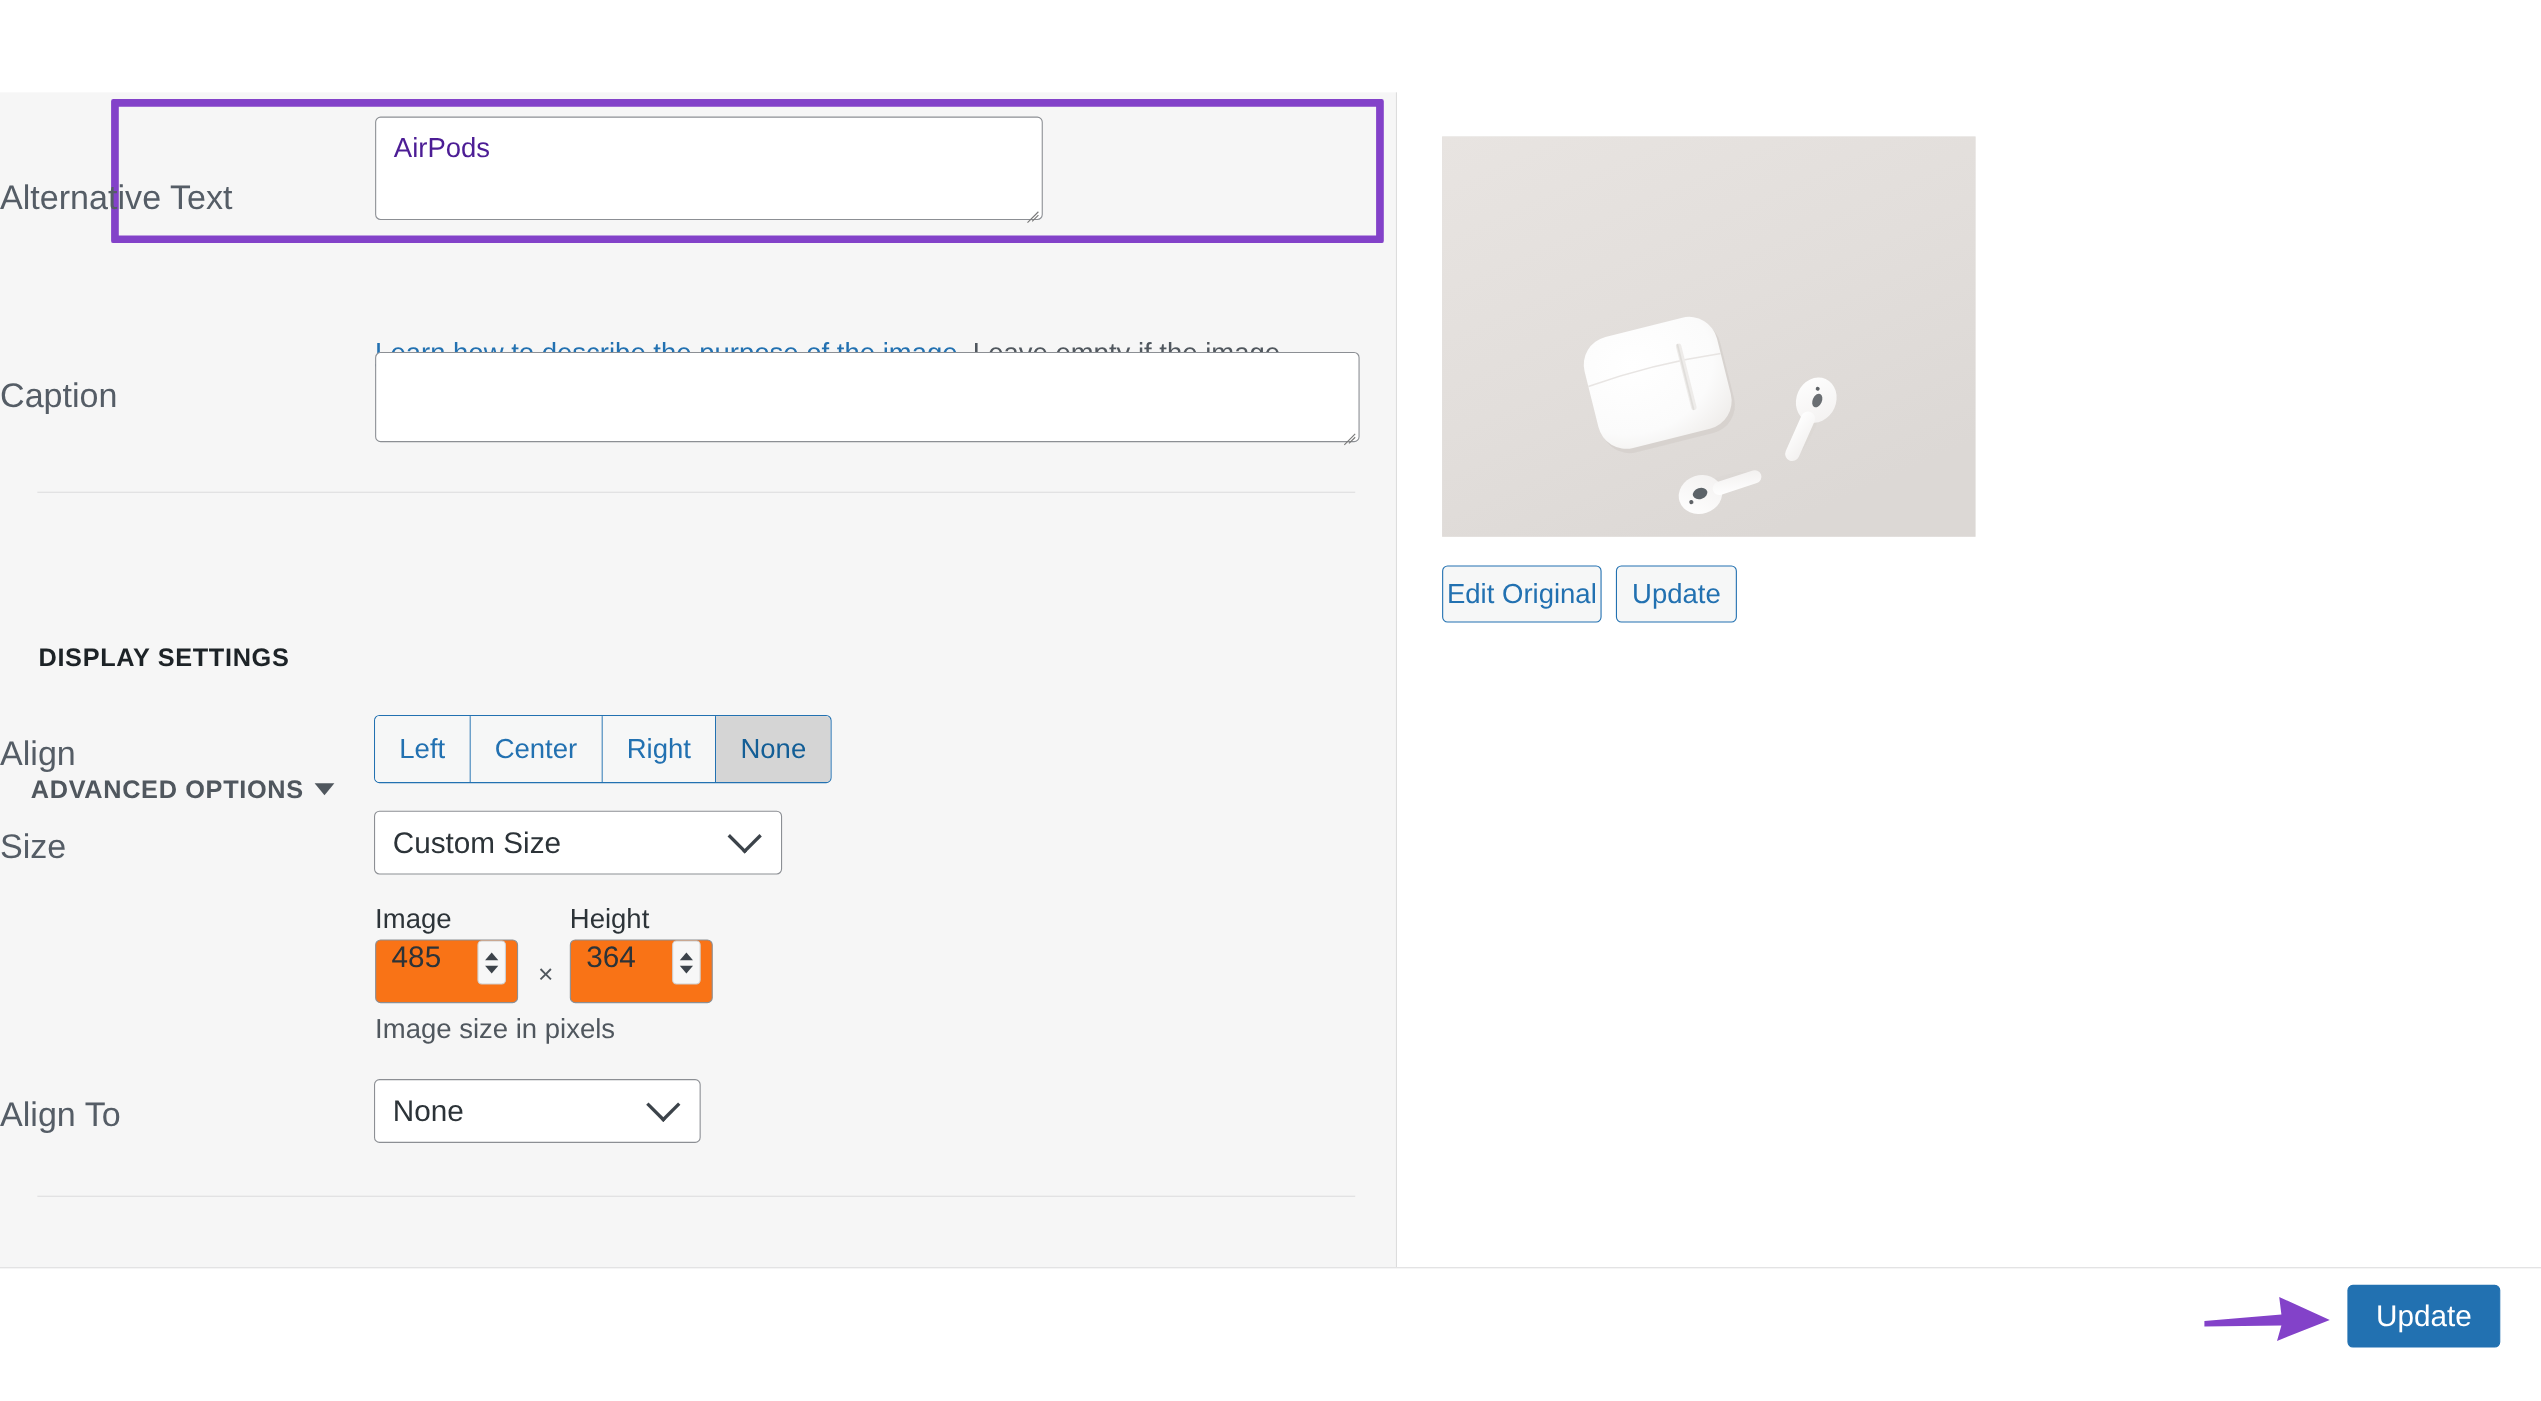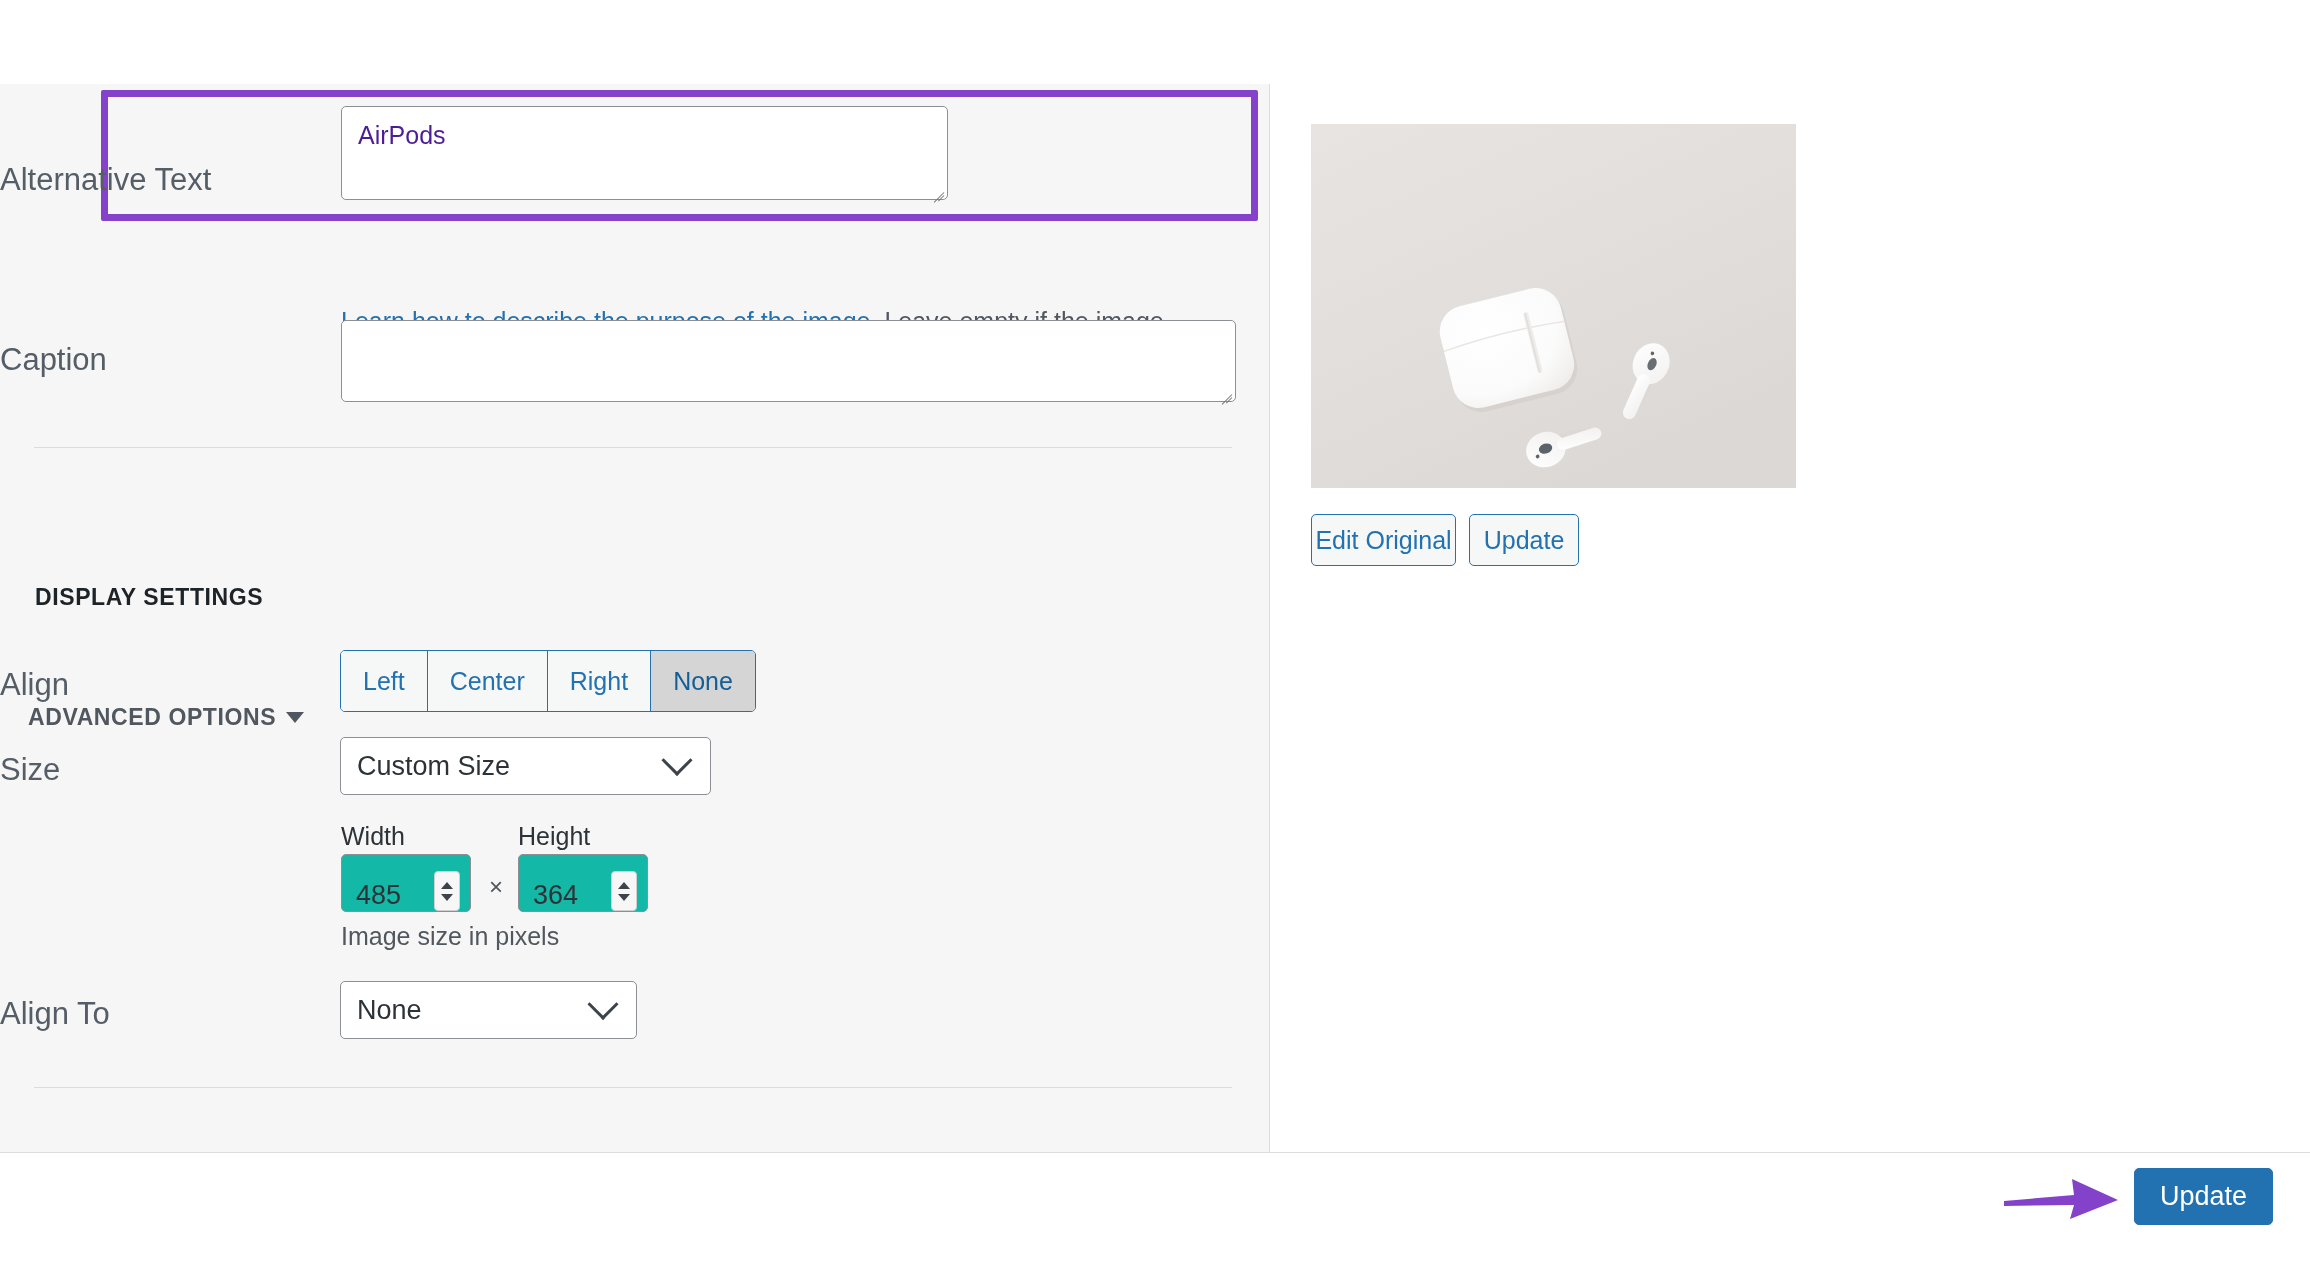--- a/index.html
+++ b/index.html
@@ -185,25 +185,25 @@
     width: 22px; height: 22px;
     border-right: 3px solid #3c434a;
     border-bottom: 3px solid #3c434a;
     transform: rotate(45deg) translate(-4px,-4px);
     margin-right: 6px;
   }
 
   
   .num-field {
     position: absolute;
-    background: #14b8a6;
+    background: #f97316;
     border: 1px solid #8c8f94;
     border-radius: 5px;
     display: flex;
-    align-items: flex-end;
+    align-items: flex-start;
     padding: 0 10px 0 14px;
     font-size: 27px;
     color: #2c3338;
   }
   .num-field .num-val { flex: 1; }
   .spinner {
     width: 26px; height: 40px;
     background: #f7f7f7;
     border: 1px solid #d0d0d0;
     border-radius: 4px;
@@ -349,21 +349,21 @@
         <div class="align-btn">Right</div>
         <div class="align-btn active">None</div>
       </div>
 
       <div class="field-label" style="left:0px; top:668px; width:308px;">Size</div>
       <div class="select-box" style="left:340px; top:653px; width:371px; height:58px;">
         <span class="sel-val">Custom Size</span>
         <span class="chev"></span>
       </div>
 
-      <div class="small-label" style="left:341px; top:738px;">Width</div>
+      <div class="small-label" style="left:341px; top:738px;">Image</div>
       <div class="small-label" style="left:518px; top:738px;">Height</div>
 
       <div class="num-field" style="left:341px; top:770px; width:130px; height:58px;">
         <span class="num-val">485</span>
         <span class="spinner">
           <i class="ar up"></i>
           <i class="ar dn"></i>
         </span>
       </div>
 

